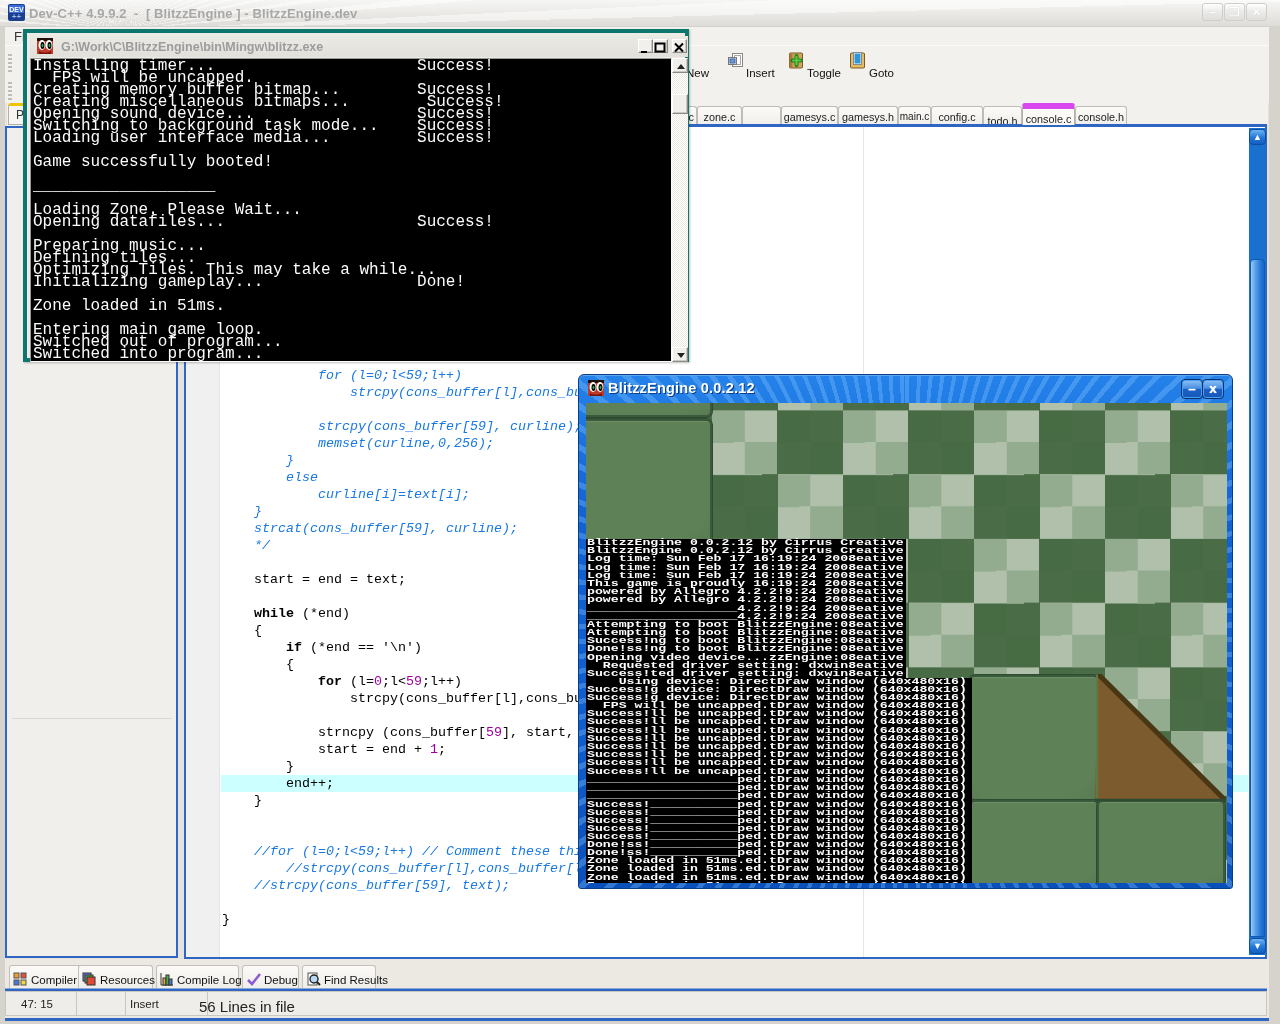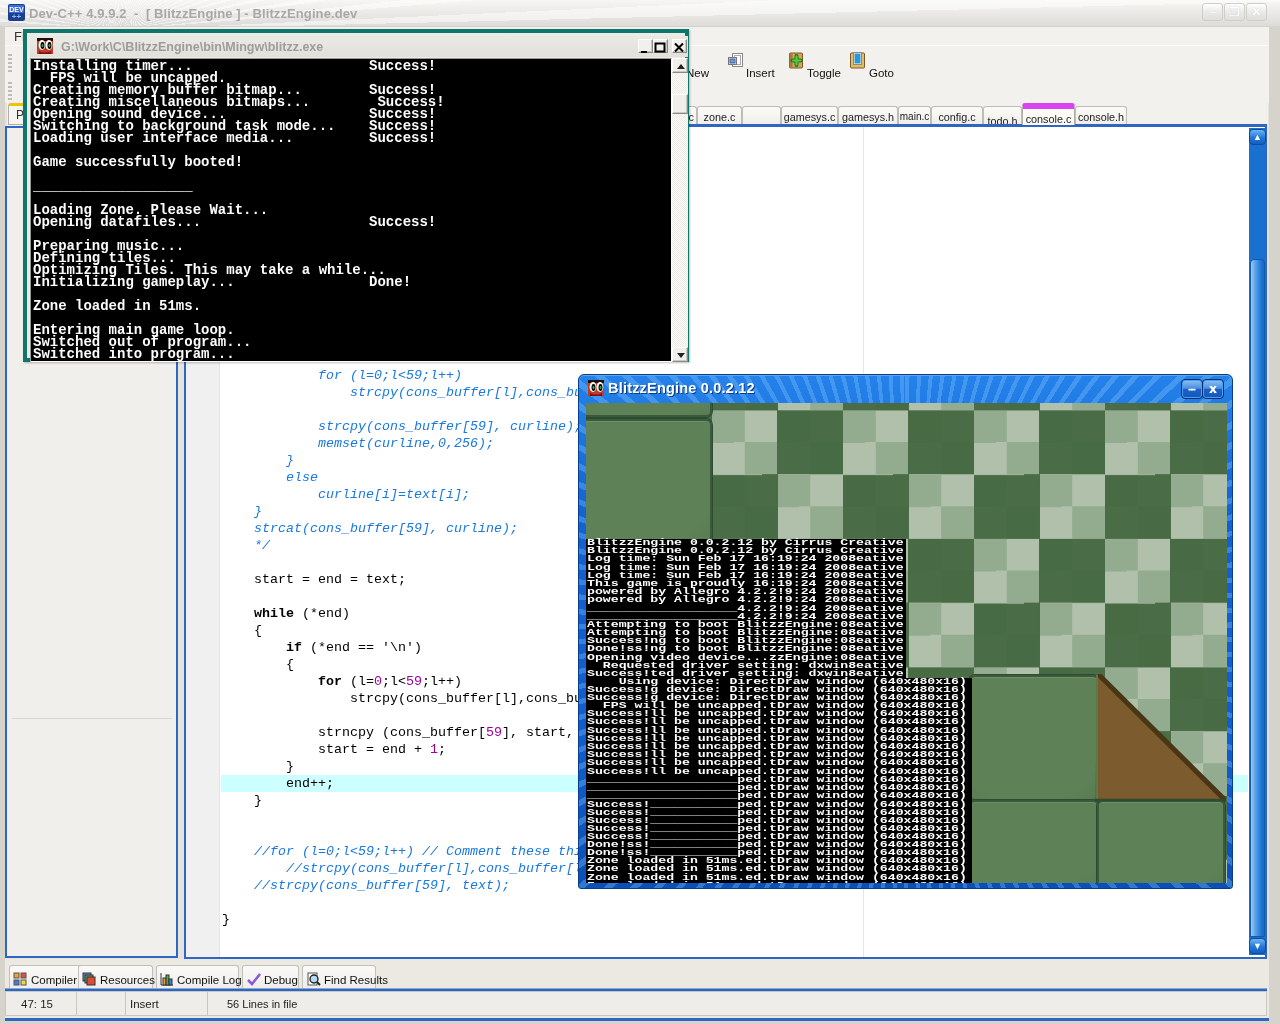--- a/index.html
+++ b/index.html
@@ -64,21 +64,21 @@
 #statusbar { left:5px; top:991px; width:1262px; height:25px; background:#efede9; border:1px solid #c9c7c0; font-size:12px; color:#222;}
 .stsep { top:992px; width:1px; height:23px; background:#c9c7c0; }
 #mainbot { left:0px; top:1018px; width:1280px; height:3px; background:#2f66c4; }
 
 
 #conwin { left:23px; top:29px; width:666px; height:333px; background:#edebe6; border:4px solid #0f766e; box-shadow:1px 1px 2px rgba(0,0,0,0.25); }
 #contitle { left:3px; top:3px; width:658px; height:21px; background:linear-gradient(#ebe9e4,#e2e0da); }
 #contitle .ctext { left:31px; top:4px; font-size:12.5px; font-weight:bold; color:#9c9c9c; }
 .conbtn { top:6px; width:15px; height:14px; background:#f1f0ec; border:1px solid; border-color:#ffffff #8a8985 #8a8985 #ffffff; box-shadow:inset -1px -1px 0 #c9c8c3; color:#000; }
 #conclient { left:3px; top:25px; width:642px; height:304px; background:#000; border:1px solid; border-color:#9a9995 #fcfcfa #fcfcfa #9a9995; }
-#context { left:6px; top:27px; font-family:"Liberation Mono", monospace; font-weight:bold; font-size:14px; line-height:12px; color:#fcfcfc; white-space:pre; }
+#context { left:6px; top:27px; font-family:"Liberation Mono", monospace; font-weight:normal; font-size:16px; line-height:12px; color:#fcfcfc; white-space:pre; }
 #consb { left:645px; top:25px; width:16px; height:304px; background:#f5f4f0; background-image:conic-gradient(#fff 25%, #ece9e3 0 50%, #fff 0 75%, #ece9e3 0); background-size:2px 2px;}
 .csbtn { left:645px; width:16px; height:15px; background:#f0efeb; border:1px solid; border-color:#ffffff #8a8985 #8a8985 #ffffff; box-shadow:inset -1px -1px 0 #c9c8c3; }
 .csbtn:after { content:""; position:absolute; }
 #csup:after { left:4px; top:5px; border:4px solid transparent; border-bottom:5px solid #222; border-top:none; }
 #csdn:after { left:4px; top:5px; border:4px solid transparent; border-top:5px solid #222; border-bottom:none; }
 #csthumb { left:645px; top:61px; width:16px; height:20px; background:#f0efeb; border:1px solid; border-color:#ffffff #8a8985 #8a8985 #ffffff; box-shadow:inset -1px -1px 0 #c9c8c3; }
 
 
 #gamewin { left:578px; top:374px; width:655px; height:515px; border-radius:6px 6px 3px 3px;
   background:
@@ -255,21 +255,21 @@
       <circle cx="8" cy="7" r="4" fill="#b8d8f8" stroke="#222" stroke-width="1.4"></circle>
       <path d="M11 10l3 3" stroke="#222" stroke-width="2"></path>
     </svg>
   <em>Find Results</em>
   </div>
 
 <div class="abs" id="statustop"></div>
 <div class="abs" id="statusbar"></div>
 <div class="abs" style="left:21px;top:998px;font-size:11.5px;color:#222">47: 15</div>
 <div class="abs" style="left:130px;top:998px;font-size:11.5px;color:#222">Insert</div>
-<div class="abs" style="left:227px;top:998px;font-size:11px;color:#222">56 Lines in file</div>
+<div class="abs" style="left:199px;top:998px;font-size:15px;color:#222">56 Lines in file</div>
 <div class="abs stsep" style="left:76px"></div>
 <div class="abs stsep" style="left:125px"></div>
 <div class="abs stsep" style="left:207px"></div>
 <div class="abs" id="mainbot"></div>
 <div class="abs" style="left:0;top:26px;width:5px;height:998px;background:#d6d3cd"></div>
 <div class="abs" style="left:1269px;top:26px;width:11px;height:998px;background:#d6d3cd"></div>
 <div class="abs" style="left:0;top:1021px;width:1280px;height:3px;background:#d6d3cd"></div>
 
 <div class="abs" id="conwin">
   <div class="abs" id="contitle">

